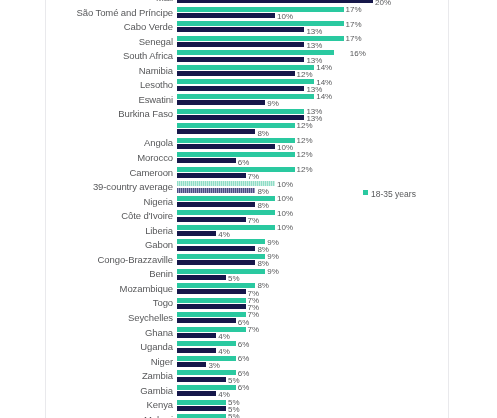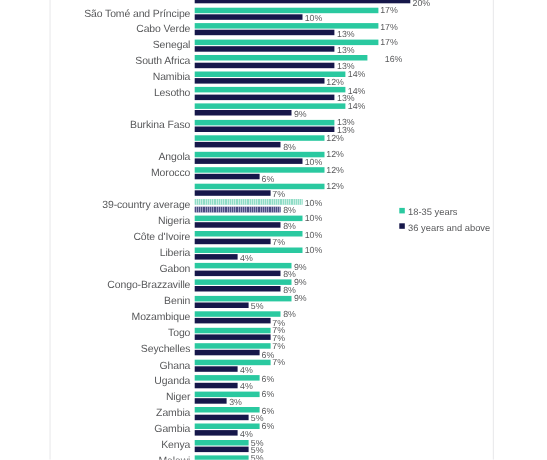--- a/index.html
+++ b/index.html
@@ -196,20 +196,21 @@
       <div class="row">
         <div class="cat-label">Lesotho</div>
         <div class="bars">
           <div class="bar bar-young" style="width: 137.2px;"></div>
           <div class="bar bar-old" style="width: 127.4px;"></div>
           <div class="val val-young" style="left: 139.2px;">14%</div>
           <div class="val val-old" style="left: 129.4px;">13%</div>
         </div>
       </div>
       <div class="row">
+        <div class="cat-label">Eswatini</div>
         <div class="bars">
           <div class="bar bar-young" style="width: 137.2px;"></div>
           <div class="bar bar-old" style="width: 88.2px;"></div>
           <div class="val val-young" style="left: 139.2px;">14%</div>
           <div class="val val-old" style="left: 90.2px;">9%</div>
         </div>
       </div>
       <div class="row">
         <div class="cat-label">Burkina Faso</div>
         <div class="bars">
@@ -239,20 +240,21 @@
       <div class="row">
         <div class="cat-label">Morocco</div>
         <div class="bars">
           <div class="bar bar-young" style="width: 117.6px;"></div>
           <div class="bar bar-old" style="width: 58.8px;"></div>
           <div class="val val-young" style="left: 119.6px;">12%</div>
           <div class="val val-old" style="left: 60.8px;">6%</div>
         </div>
       </div>
       <div class="row">
+        <div class="cat-label">Cameroon</div>
         <div class="bars">
           <div class="bar bar-young" style="width: 117.6px;"></div>
           <div class="bar bar-old" style="width: 68.6px;"></div>
           <div class="val val-young" style="left: 119.6px;">12%</div>
           <div class="val val-old" style="left: 70.6px;">7%</div>
         </div>
       </div>
       <div class="row is-average">
         <div class="cat-label">39-country average</div>
         <div class="bars">
@@ -401,16 +403,15 @@
         <div class="cat-label">Malawi</div>
         <div class="bars">
           <div class="bar bar-young" style="width: 49px;"></div>
           <div class="val val-young" style="left: 51px;">5%</div>
         </div>
       </div>
     </div>
 
   <div id="legend">
       <div class="legend-item"><span class="legend-swatch young"></span><span class="legend-text">18-35 years</span></div>
-      <div class="legend-item"><span class="legend-swatch old"></span><span class="legend-text">36 years and above</span></div>
     </div>
 
 </div>
 
 </body></html>

